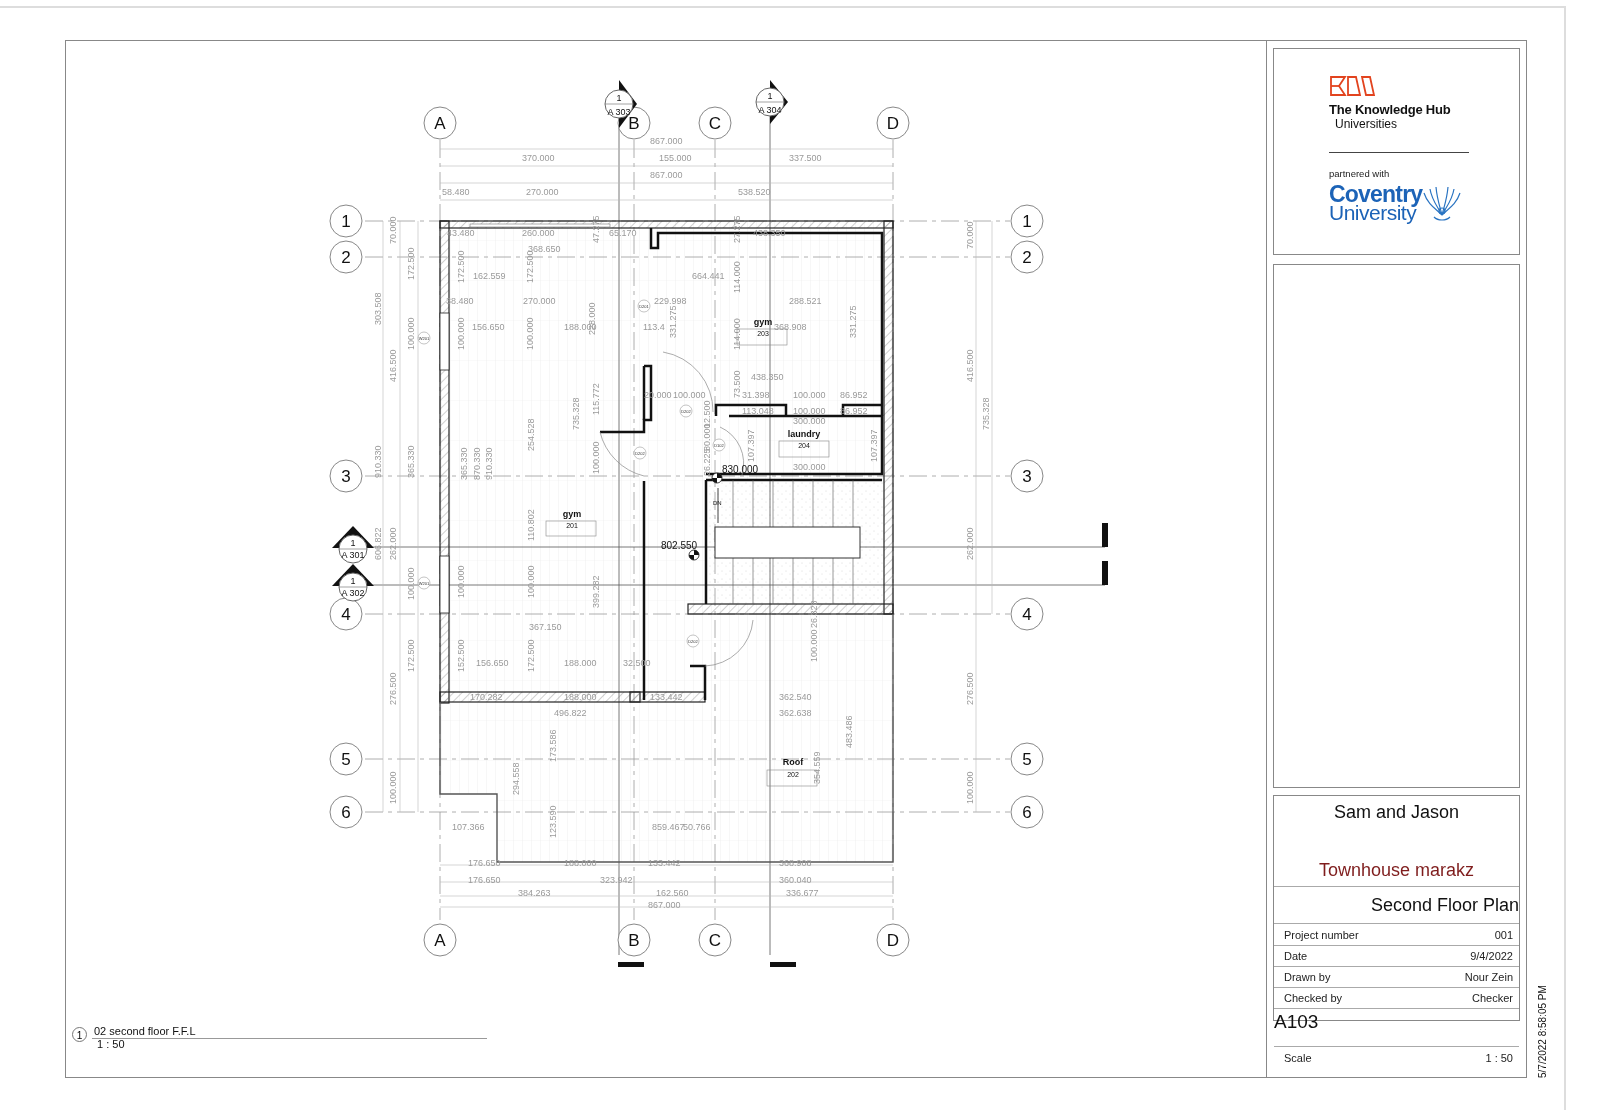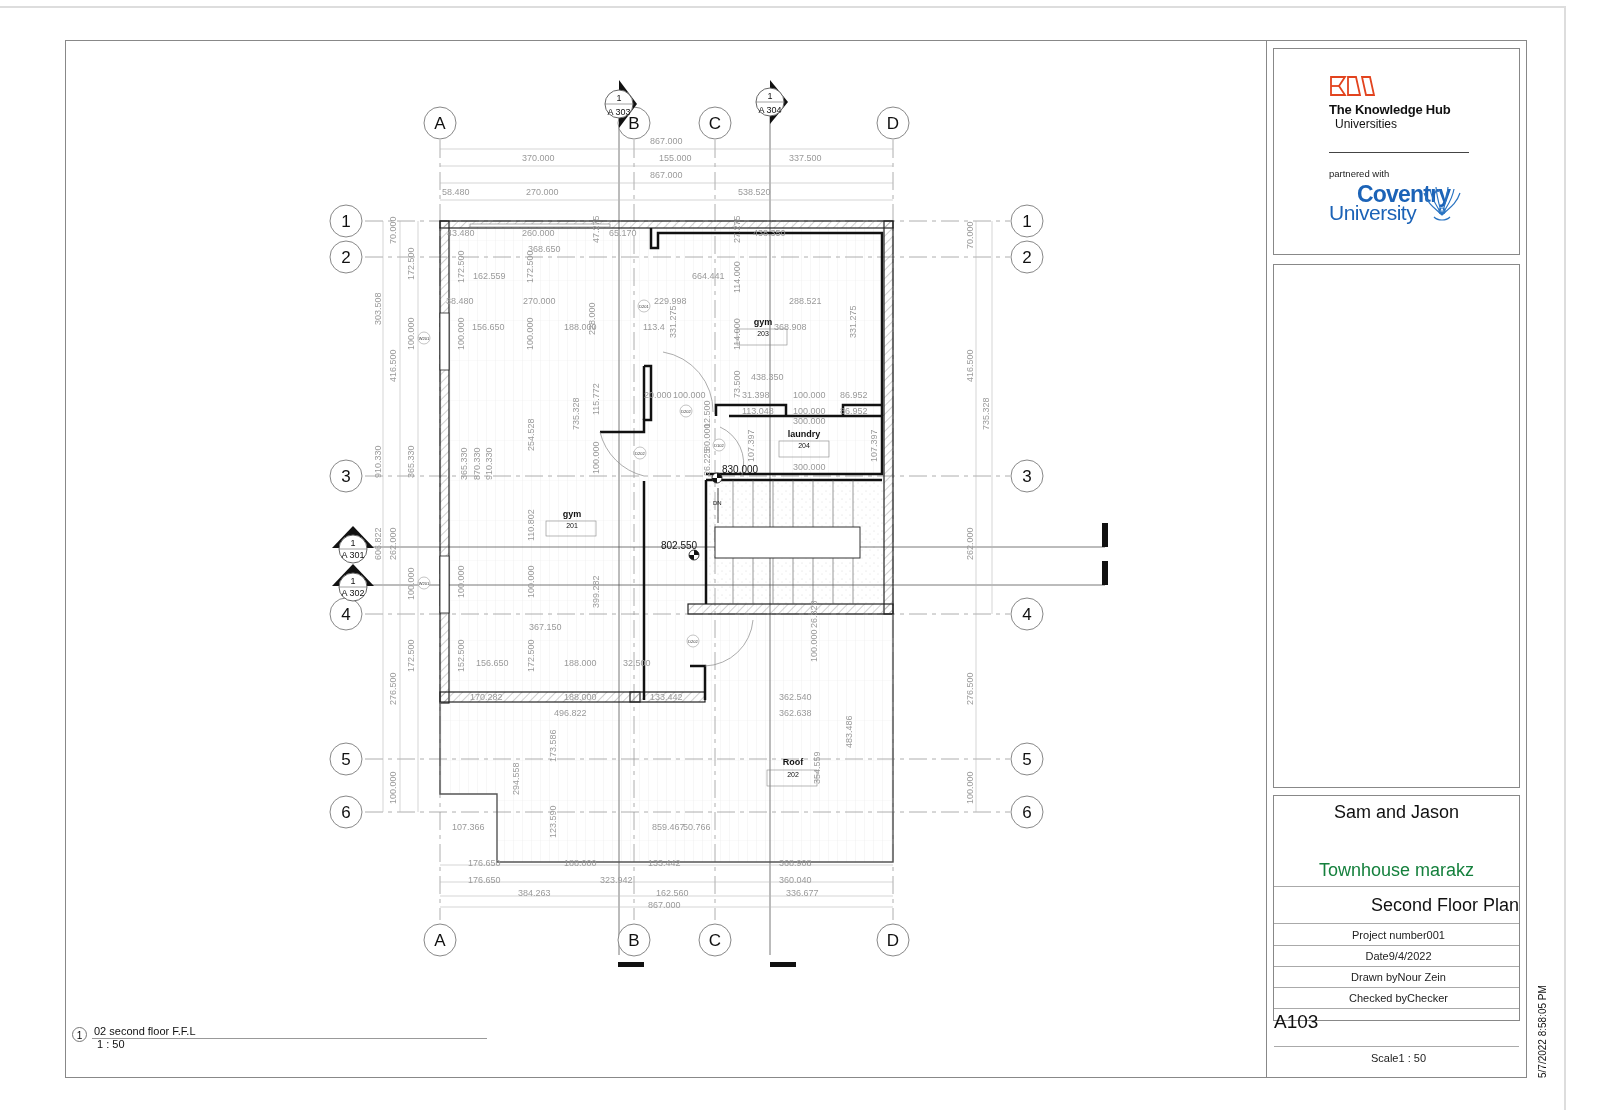--- a/index.html
+++ b/index.html
@@ -9,28 +9,28 @@
   .tb-col{position:absolute;left:1266px;top:40px;width:261px;height:1038px;border-left:1px solid #888;box-sizing:border-box;}
   .tb-box{position:absolute;border:1px solid #888;box-sizing:border-box;background:#fff;}
   .logo-box{left:1273px;top:48px;width:247px;height:207px;}
   .blank-box{left:1273px;top:264px;width:247px;height:524px;}
   .info-box{left:1273px;top:795px;width:247px;height:226px;}
   .khu-mark{position:absolute;left:55px;top:25px;}
   .khu-name{position:absolute;left:55px;top:53px;font-weight:bold;font-size:13px;color:#111;letter-spacing:-0.2px;}
   .khu-sub{position:absolute;left:55px;top:68px;font-size:12px;color:#111;margin-left:6px;}
   .logo-rule{position:absolute;left:55px;top:103px;width:140px;height:1px;background:#444;}
   .partner{position:absolute;left:55px;top:119px;font-size:9.5px;color:#222;}
-  .cov1{position:absolute;left:55px;top:134px;font-size:23px;font-weight:bold;color:#1c63b7;letter-spacing:-0.8px;line-height:22px;margin-left:28px;}
+  .cov1{position:absolute;left:55px;top:134px;font-size:23px;font-weight:bold;color:#1c63b7;letter-spacing:-0.8px;line-height:22px;}
   .cov2{position:absolute;left:55px;top:154px;font-size:21px;color:#1c63b7;letter-spacing:-0.5px;line-height:20px;}
   .phoenix{position:absolute;left:148px;top:136px;}
   .ib-client{position:absolute;left:0;top:6px;width:100%;text-align:center;font-size:18px;color:#111;}
-  .ib-project{position:absolute;left:0;top:64px;width:100%;text-align:center;font-size:18px;color:#15803d;}
+  .ib-project{position:absolute;left:0;top:64px;width:100%;text-align:center;font-size:18px;color:#7f1d1d;}
   .ib-rule{position:absolute;left:0;width:100%;height:1px;background:#aaa;}
   .ib-title{position:absolute;left:0;top:99px;width:100%;text-align:right;font-size:18px;color:#111;}
-  .ib-row{position:absolute;left:10px;right:6px;height:21px;font-size:11px;color:#222;display:flex;justify-content:center;align-items:center;}
+  .ib-row{position:absolute;left:10px;right:6px;height:21px;font-size:11px;color:#222;display:flex;justify-content:space-between;align-items:center;}
   .ib-sheet{position:absolute;left:0;top:215px;width:100%;text-align:left;font-size:19px;color:#111;}
   .stamp{position:absolute;left:1537px;top:1078px;transform-origin:0 0;transform:rotate(-90deg);font-size:10px;color:#111;white-space:nowrap;}
   .view-title{position:absolute;left:72px;top:1027px;}
   .vt-num{position:absolute;left:0;top:0;width:15px;height:15px;border:1px solid #777;border-radius:50%;font-size:10px;text-align:center;line-height:15px;box-sizing:border-box;}
   .vt-name{position:absolute;left:22px;top:-2px;font-size:11px;color:#111;white-space:nowrap;}
   .vt-line{position:absolute;left:20px;top:11px;width:395px;height:1px;background:#999;}
   .vt-scale{position:absolute;left:25px;top:11px;font-size:11px;color:#111;white-space:nowrap;}
   svg.plan{position:absolute;left:0;top:0;}
   .dim{font-family:"Liberation Sans",sans-serif;font-size:9px;fill:#9a9a9a;}
   .grid-label{font-family:"Liberation Sans",sans-serif;font-size:17px;fill:#111;}

